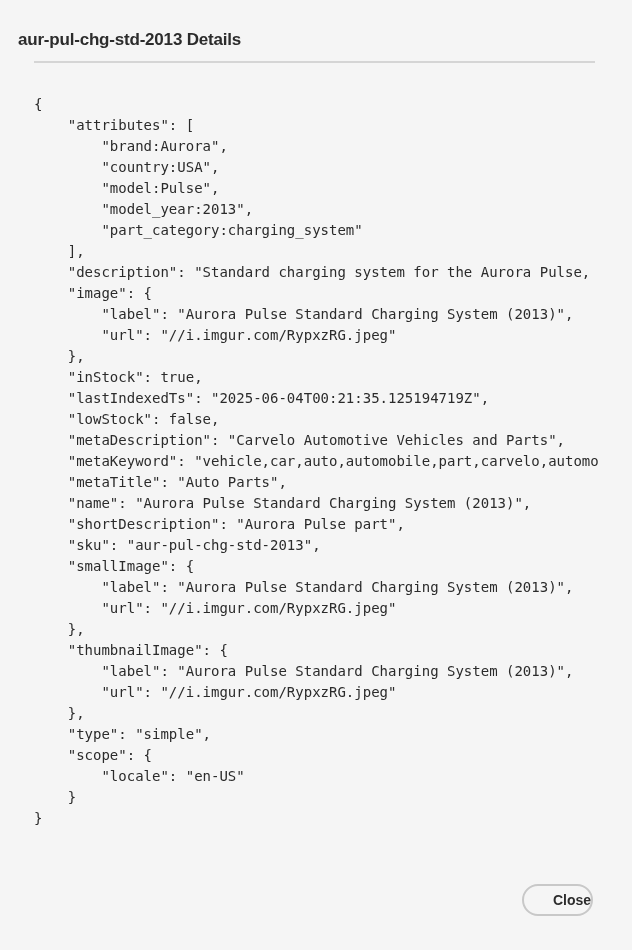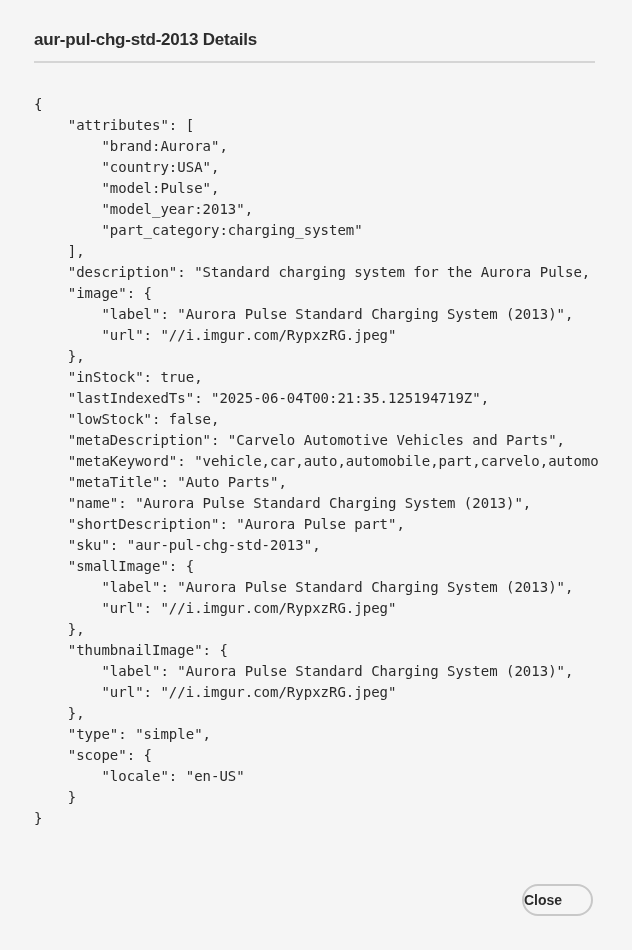--- a/index.html
+++ b/index.html
@@ -13,21 +13,21 @@
     overflow: hidden;
     position: relative;
     font-family: "Liberation Sans", sans-serif;
   }
   .dialog {
     position: absolute;
     inset: 0;
   }
   .dialog-title {
     position: absolute;
-    left: 34px;
+    left: 18px;
     top: 30px;
     margin: 0;
     font-size: 17px;
     font-weight: 700;
     letter-spacing: -0.2px;
     color: #2c2c2c;
     white-space: nowrap;
   }
   .dialog-divider {
     position: absolute;
@@ -62,21 +62,21 @@
     box-sizing: border-box;
     border: 2px solid #c8c8c8;
     border-radius: 16px;
     background: #f5f5f5;
     font-family: "Liberation Sans", sans-serif;
     font-size: 14px;
     font-weight: 700;
     color: #2c2c2c;
     cursor: pointer;
     padding: 0;
-    text-align: left;
+    text-align: right;
   }
 </style>
 </head>
 <body>
 
 <div class="dialog">
   <h2 class="dialog-title">aur-pul-chg-std-2013 Details</h2>
   <div class="dialog-divider"></div>
   <pre class="json-content">{
     "attributes": [

